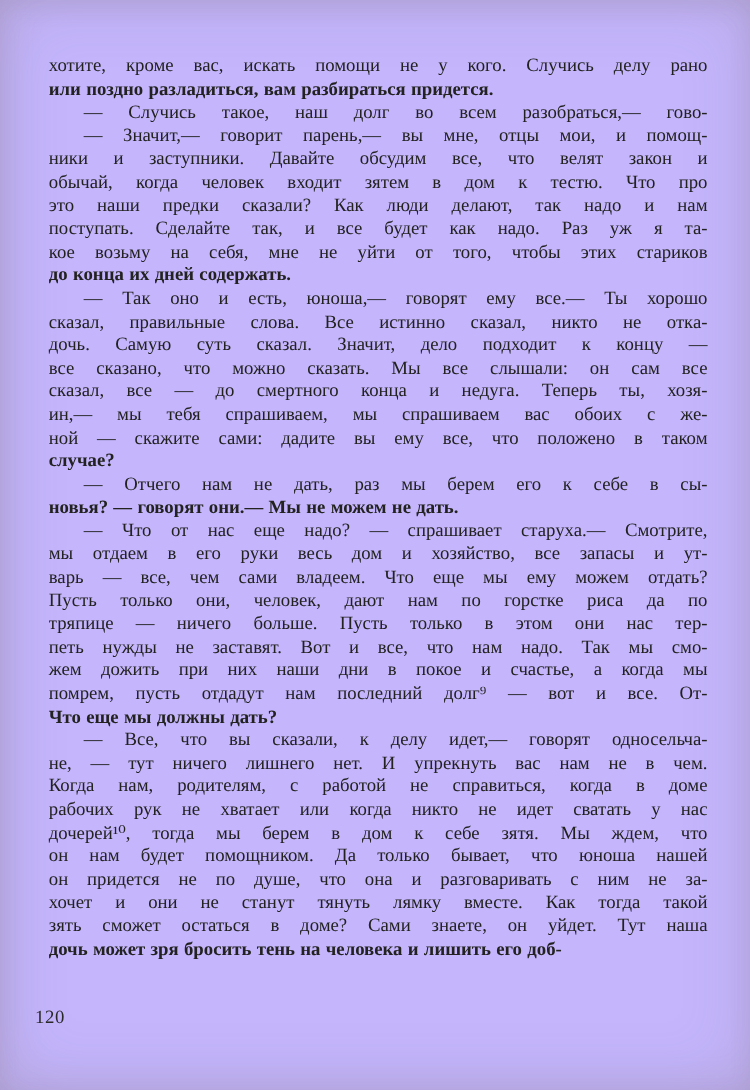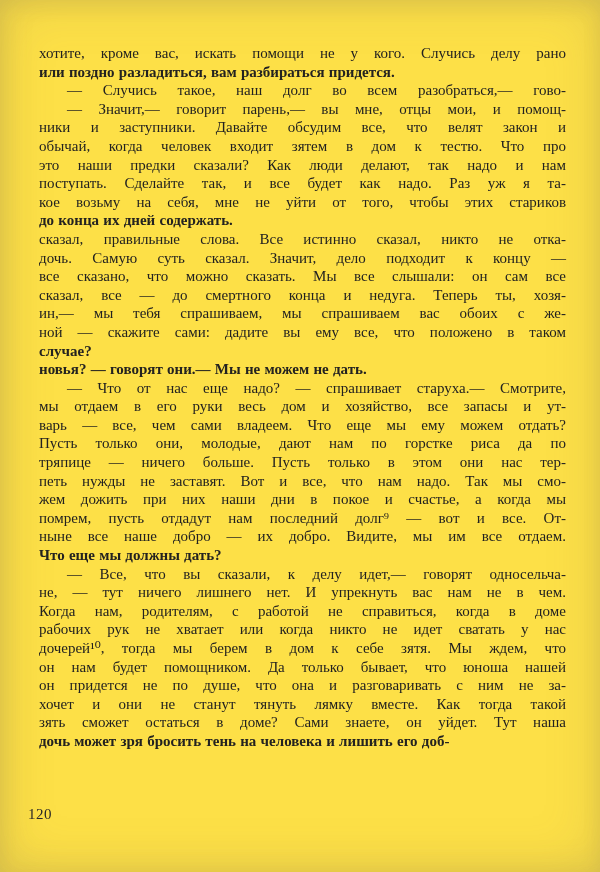--- a/index.html
+++ b/index.html
@@ -6,21 +6,21 @@
     margin: 0;
     padding: 0;
     background: #e8e6e1;
     font-family: "Liberation Serif", "DejaVu Serif", serif;
   }
   .scan-page {
     position: relative;
     width: 600px;
     height: 872px;
     margin: 0 auto;
-    background: #fde047;
+    background: #c4b5fd;
     box-shadow: inset 0 0 55px rgba(110, 100, 85, 0.18),
                 inset 0 6px 18px rgba(110, 100, 85, 0.10),
                 inset 8px -8px 30px rgba(110, 100, 85, 0.08);
     overflow: hidden;
     box-sizing: border-box;
   }
   .text-block {
     position: absolute;
     top: 44px;
     left: 39px;
@@ -69,41 +69,42 @@
       <div class="para">
         <div class="line first">— Значит,— говорит парень,— вы мне, отцы мои, и помощ-</div>
         <div class="line">ники и заступники. Давайте обсудим все, что велят закон и</div>
         <div class="line">обычай, когда человек входит зятем в дом к тестю. Что про</div>
         <div class="line">это наши предки сказали? Как люди делают, так надо и нам</div>
         <div class="line">поступать. Сделайте так, и все будет как надо. Раз уж я та-</div>
         <div class="line">кое возьму на себя, мне не уйти от того, чтобы этих стариков</div>
         <div class="line last">до конца их дней содержать.</div>
       </div>
       <div class="para">
+        <div class="line first">— Так оно и есть, юноша,— говорят ему все.— Ты хорошо</div>
         <div class="line">сказал, правильные слова. Все истинно сказал, никто не отка-</div>
         <div class="line">дочь. Самую суть сказал. Значит, дело подходит к концу —</div>
         <div class="line">все сказано, что можно сказать. Мы все слышали: он сам все</div>
         <div class="line">сказал, все — до смертного конца и недуга. Теперь ты, хозя-</div>
         <div class="line">ин,— мы тебя спрашиваем, мы спрашиваем вас обоих с же-</div>
         <div class="line">ной — скажите сами: дадите вы ему все, что положено в таком</div>
         <div class="line last">случае?</div>
       </div>
       <div class="para">
+        <div class="line first">— Отчего нам не дать, раз мы берем его к себе в сы-</div>
         <div class="line last">новья? — говорят они.— Мы не можем не дать.</div>
       </div>
       <div class="para">
         <div class="line first">— Что от нас еще надо? — спрашивает старуха.— Смотрите,</div>
         <div class="line">мы отдаем в его руки весь дом и хозяйство, все запасы и ут-</div>
         <div class="line">варь — все, чем сами владеем. Что еще мы ему можем отдать?</div>
-        <div class="line">Пусть только они, молодые, дают нам по горстке риса да по</div>
+        <div class="line">Пусть только они, человек, дают нам по горстке риса да по</div>
         <div class="line">тряпице — ничего больше. Пусть только в этом они нас тер-</div>
         <div class="line">петь нужды не заставят. Вот и все, что нам надо. Так мы смо-</div>
         <div class="line">жем дожить при них наши дни в покое и счастье, а когда мы</div>
         <div class="line">помрем, пусть отдадут нам последний долг⁹ — вот и все. От-</div>
-        <div class="line">ныне все наше добро — их добро. Видите, мы им все отдаем.</div>
         <div class="line last">Что еще мы должны дать?</div>
       </div>
       <div class="para">
         <div class="line first">— Все, что вы сказали, к делу идет,— говорят односельча-</div>
         <div class="line">не, — тут ничего лишнего нет. И упрекнуть вас нам не в чем.</div>
         <div class="line">Когда нам, родителям, с работой не справиться, когда в доме</div>
         <div class="line">рабочих рук не хватает или когда никто не идет сватать у нас</div>
         <div class="line">дочерей¹⁰, тогда мы берем в дом к себе зятя. Мы ждем, что</div>
         <div class="line">он нам будет помощником. Да только бывает, что юноша нашей</div>
         <div class="line">он придется не по душе, что она и разговаривать с ним не за-</div>

